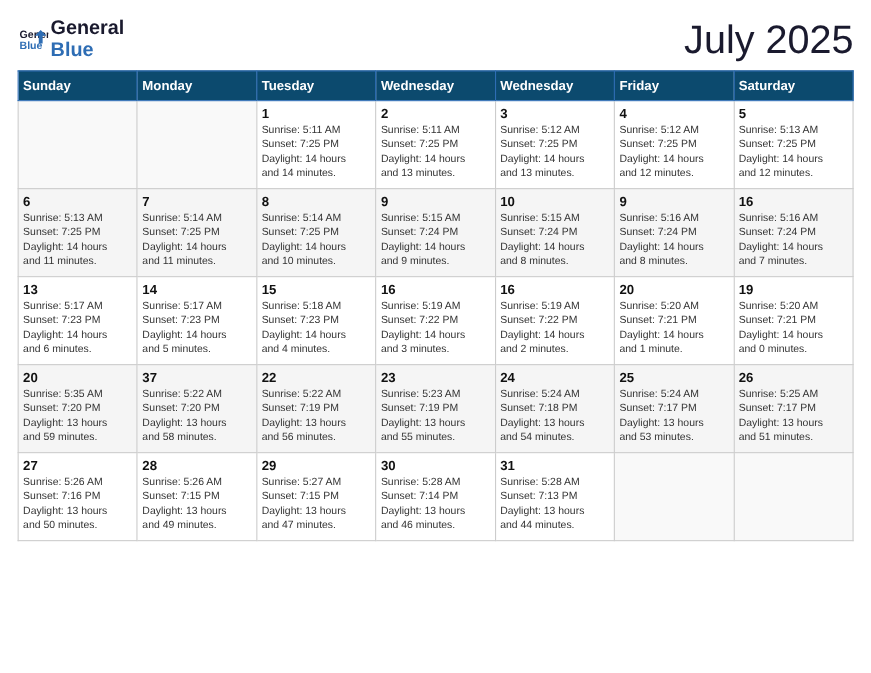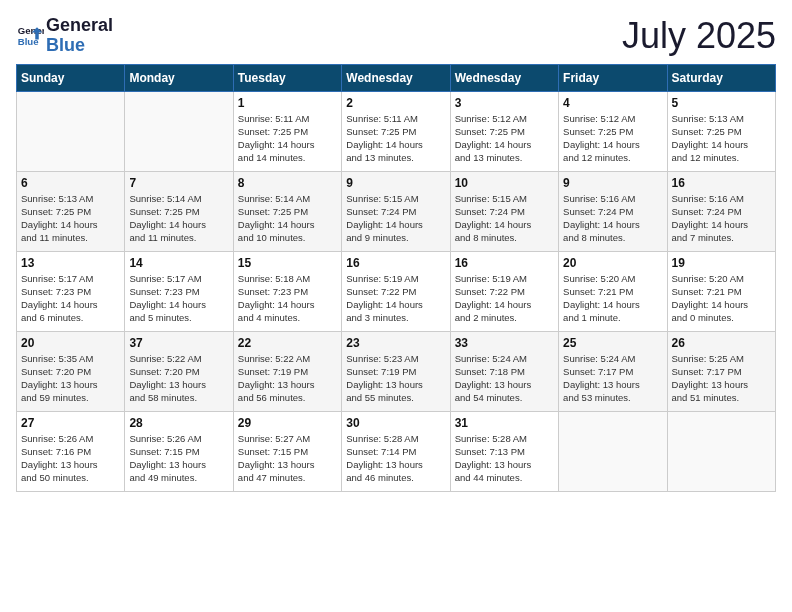--- a/index.html
+++ b/index.html
@@ -286,21 +286,21 @@
 and 56 minutes.</div>
         </td>
         <td>
           <div class="day-num">23</div>
           <div class="day-info" style="white-space: pre-line;">Sunrise: 5:23 AM
 Sunset: 7:19 PM
 Daylight: 13 hours
 and 55 minutes.</div>
         </td>
         <td>
-          <div class="day-num">33</div>
+          <div class="day-num">24</div>
           <div class="day-info" style="white-space: pre-line;">Sunrise: 5:24 AM
 Sunset: 7:18 PM
 Daylight: 13 hours
 and 54 minutes.</div>
         </td>
         <td>
           <div class="day-num">25</div>
           <div class="day-info" style="white-space: pre-line;">Sunrise: 5:24 AM
 Sunset: 7:17 PM
 Daylight: 13 hours

